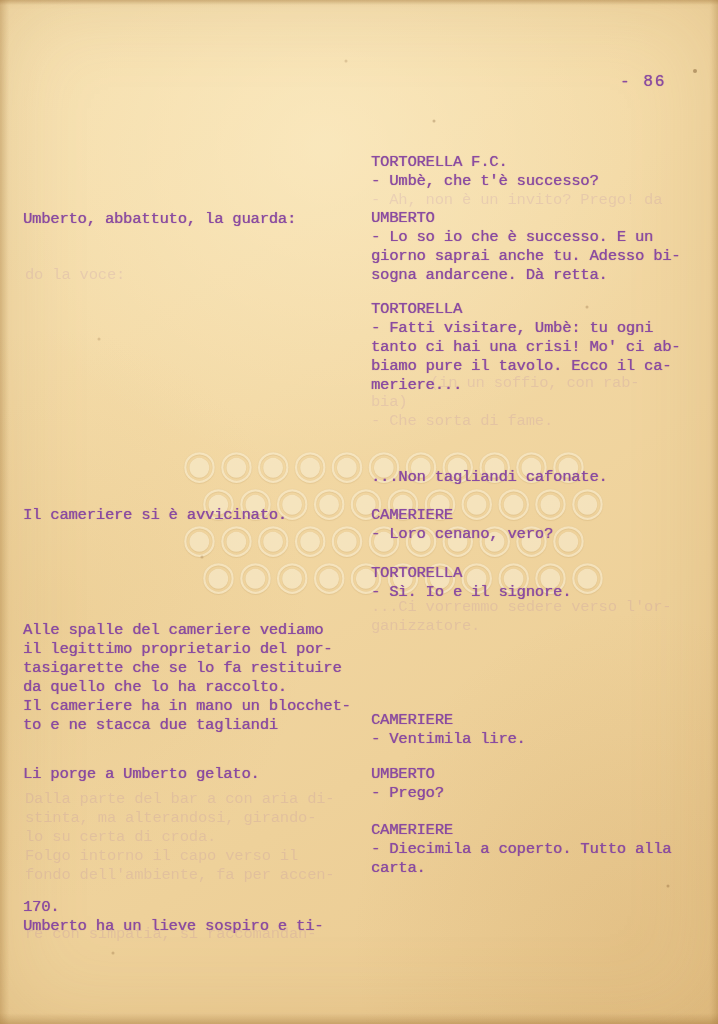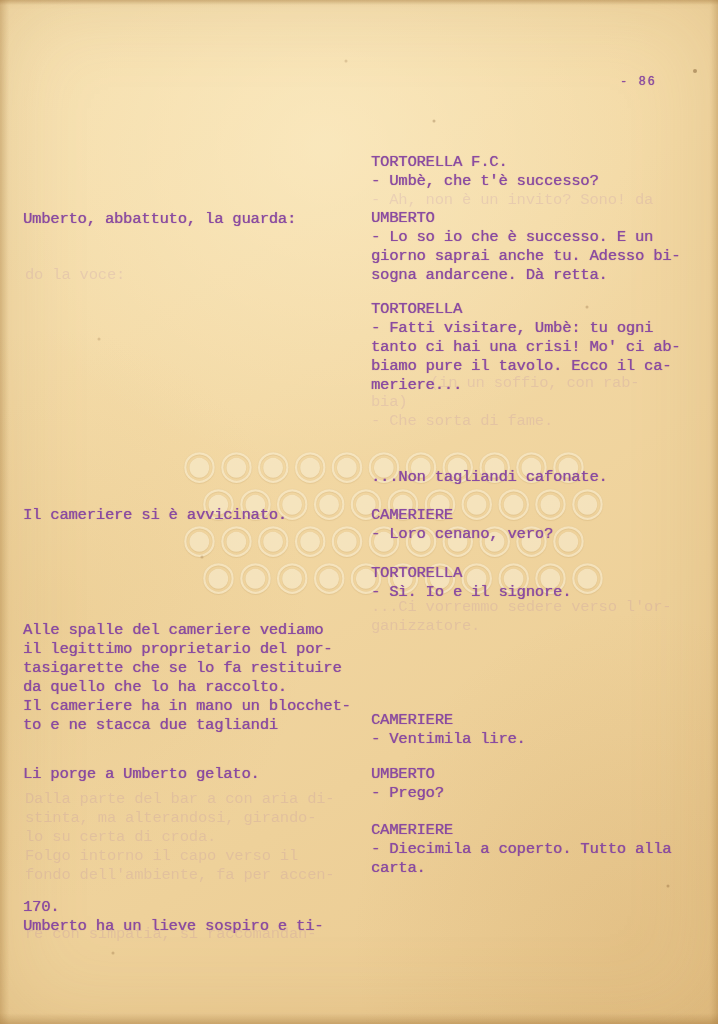--- a/index.html
+++ b/index.html
@@ -38,21 +38,21 @@
     position: absolute;
     white-space: pre-line;
     font-size: 15.5px;
     line-height: 19px;
     color: #8a4aa2;
     text-shadow: 0 0 1px rgba(122,58,142,0.55), 0.5px 0.4px 0.6px rgba(122,58,142,0.35);
     letter-spacing: -0.2px;
     z-index: 3;
   }
   .page-num {
-    font-size: 12px;
+    font-size: 16px;
     letter-spacing: 2px;
   }
   
   .ghost {
     color: #9a5fae;
     opacity: 0.14;
     filter: blur(0.6px);
     text-shadow: none;
     z-index: 2;
   }
@@ -102,21 +102,21 @@
     <div class="wm-row">◉◉◉◉◉◉◉◉◉◉◉</div>
     <div class="wm-row">◉◉◉◉◉◉◉◉◉◉◉</div>
     <div class="wm-row">◉◉◉◉◉◉◉◉◉◉◉</div>
   </div>
 
   <div class="specks"></div>
 
   <div class="tw page-num" style="left:620px; top:73px;">- 86</div>
 
   <div class="tw ghost" style="left:25px;  top:266px;">do la voce:</div>
-  <div class="tw ghost" style="left:371px; top:191px;">- Ah, non è un invito? Sono! da</div>
+  <div class="tw ghost" style="left:371px; top:191px;">- Ah, non è un invito? Prego! da</div>
   <div class="tw ghost" style="left:430px; top:374px;">(in un soffio, con rab-</div>
   <div class="tw ghost" style="left:371px; top:393px;">bia)</div>
   <div class="tw ghost" style="left:371px; top:412px;">- Che sorta di fame.</div>
   <div class="tw ghost" style="left:371px; top:598px;">...Ci vorremmo sedere verso l'or-</div>
   <div class="tw ghost" style="left:371px; top:617px;">ganizzatore.</div>
   <div class="tw ghost" style="left:25px;  top:790px;">Dalla parte del bar a con aria di-</div>
   <div class="tw ghost" style="left:25px;  top:809px;">stinta, ma alterandosi, girando-</div>
   <div class="tw ghost" style="left:25px;  top:828px;">lo su certa di croda.</div>
   <div class="tw ghost" style="left:25px;  top:847px;">Folgo intorno il capo verso il</div>
   <div class="tw ghost" style="left:25px;  top:866px;">fondo dell'ambiente, fa per accen-</div>

